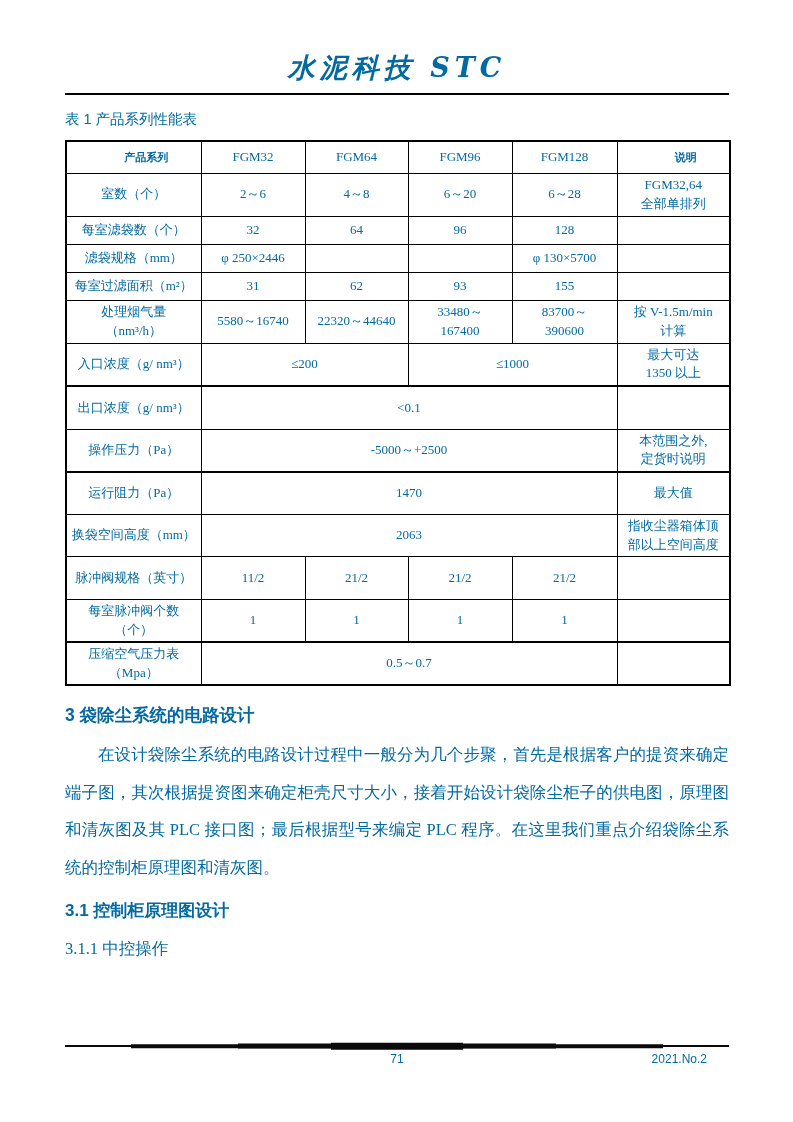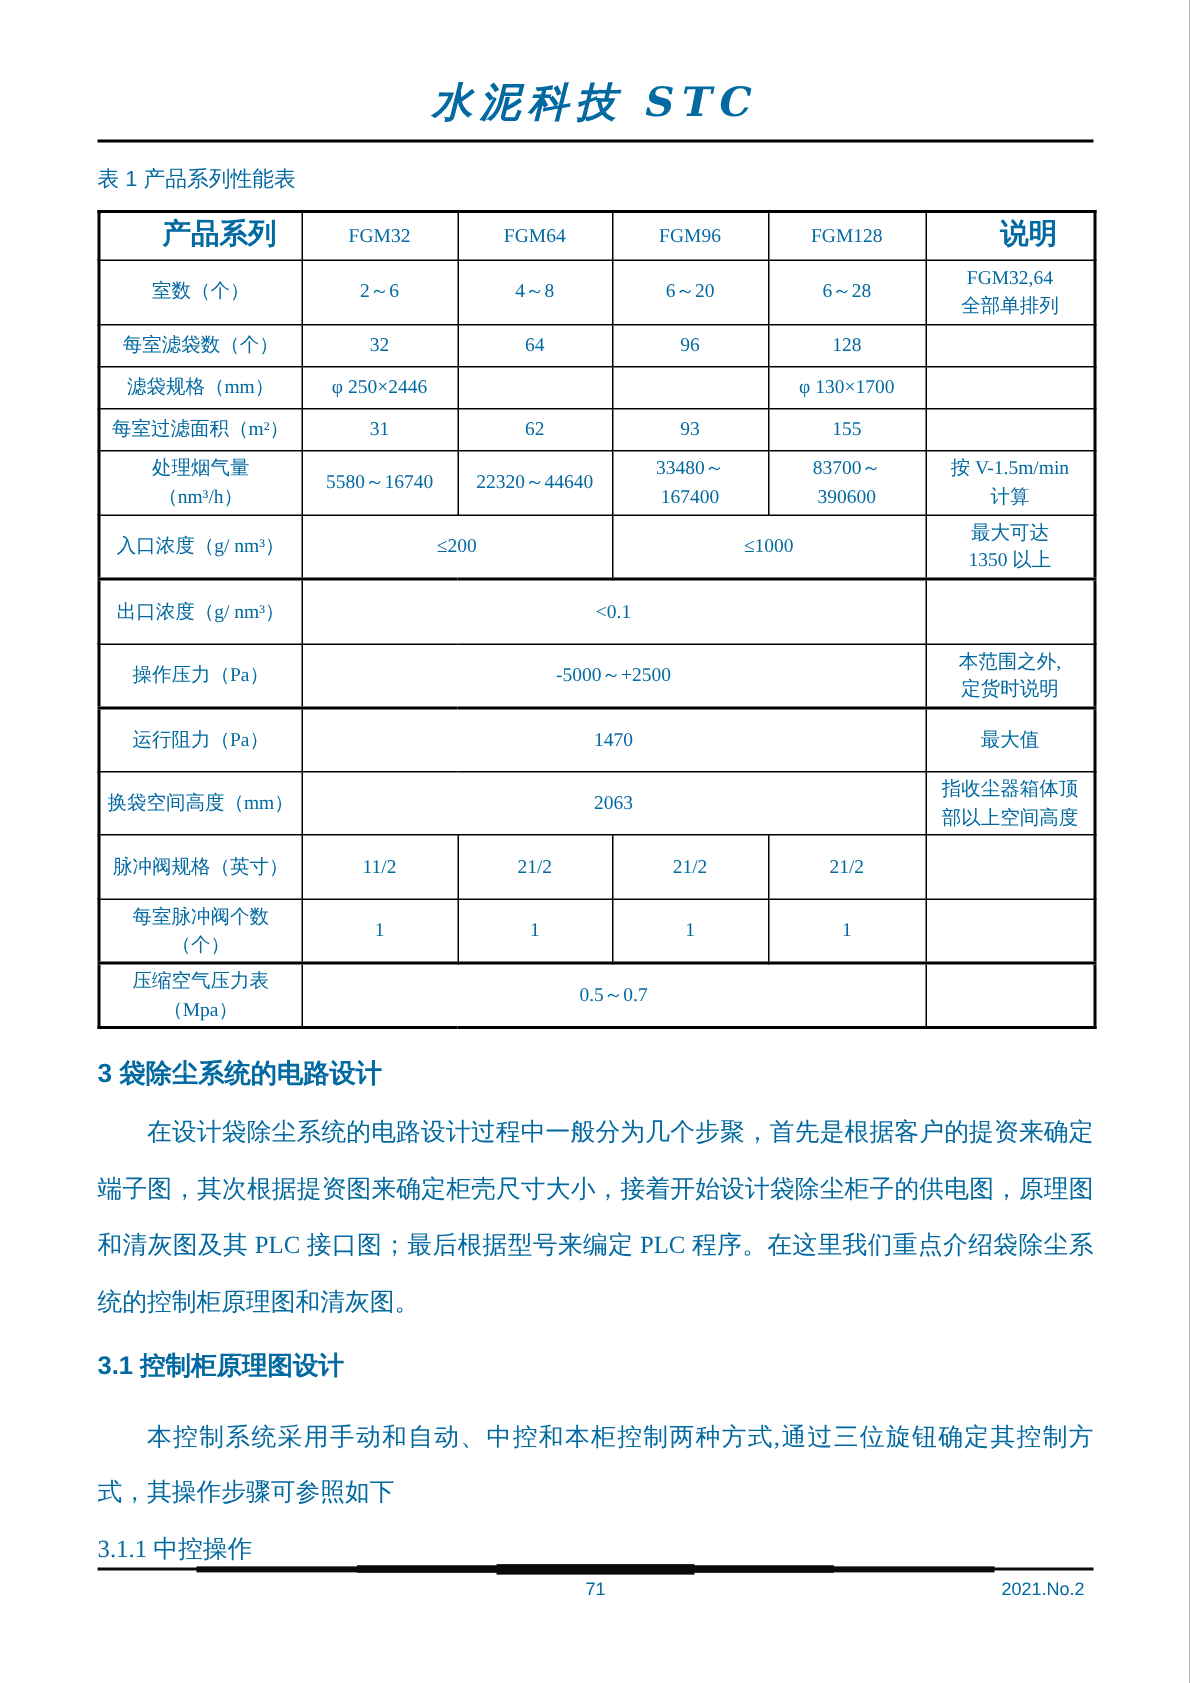--- a/index.html
+++ b/index.html
@@ -51,21 +51,21 @@
     line-height: 18.5px;
     padding: 2px 1px;
     white-space: pre-line;
     font-family: "Liberation Serif", "DejaVu Serif", serif;
     font-weight: normal;
   }
   table.perf thead tr { height: 32px; }
   table.perf thead th.cn {
     font-family: "Liberation Sans", sans-serif;
     font-weight: bold;
-    font-size: 19px;
+    font-size: 11px;
     padding-left: 26px;
   }
   table.perf tbody tr { height: 28px; }
   table.perf tbody tr:nth-child(1),
   table.perf tbody tr:nth-child(5),
   table.perf tbody tr:nth-child(6),
   table.perf tbody tr:nth-child(7),
   table.perf tbody tr:nth-child(9),
   table.perf tbody tr:nth-child(11),
   table.perf tbody tr:nth-child(13),
@@ -113,21 +113,21 @@
   .taper .l3 { left: 26%; right: 26%; height: 5px; }
   .taper .l4 { left: 40%; right: 40%; height: 6.5px; }
   .footer-row {
     position: relative;
     margin-top: 2px;
     height: 16px;
     font-family: Liberation Sans, sans-serif;
     font-size: 12px;
   }
   .page-number { position: absolute; left: 0; right: 0; text-align: center; }
-  .issue-number { position: absolute; right: 6px; top: 0; margin-left: 36px; }
+  .issue-number { position: absolute; right: 22px; top: 0; margin-left: 36px; }
 </style>
 </head>
 <body>
 
 <div class="page">
   <div class="content">
 
     <div class="journal-title">水泥科技 STC</div>
     <div class="header-rule"></div>
 
@@ -168,21 +168,21 @@
             <td class="value">64</td>
             <td class="value">96</td>
             <td class="value">128</td>
             <td class="note"></td>
           </tr>
           <tr>
             <td class="label">滤袋规格（mm）</td>
             <td class="value">φ 250×2446</td>
             <td class="value"></td>
             <td class="value"></td>
-            <td class="value">φ 130×1700</td>
+            <td class="value">φ 130×5700</td>
             <td class="note"></td>
           </tr>
           <tr>
             <td class="label">每室过滤面积（m²）</td>
             <td class="value">31</td>
             <td class="value">62</td>
             <td class="value">93</td>
             <td class="value">155</td>
             <td class="note"></td>
           </tr>
@@ -249,21 +249,20 @@
 （Mpa）</td>
             <td class="value" colspan="4">0.5～0.7</td>
             <td class="note"></td>
           </tr>
         </tbody>
     </table>
 
     <div class="sec-h2">3  袋除尘系统的电路设计</div>
     <div class="para">在设计袋除尘系统的电路设计过程中一般分为几个步聚，首先是根据客户的提资来确定端子图，其次根据提资图来确定柜壳尺寸大小，接着开始设计袋除尘柜子的供电图，原理图和清灰图及其 PLC 接口图；最后根据型号来编定 PLC 程序。在这里我们重点介绍袋除尘系统的控制柜原理图和清灰图。</div>
     <div class="sec-h3">3.1 控制柜原理图设计</div>
-    <div class="para">本控制系统采用手动和自动、中控和本柜控制两种方式,通过三位旋钮确定其控制方式，其操作步骤可参照如下</div>
     <div class="sec-h4">3.1.1 中控操作</div>
 
   </div>
 
   <div class="footer">
     <div class="taper">
       <div class="l1"></div>
       <div class="l2"></div>
       <div class="l3"></div>
       <div class="l4"></div>

